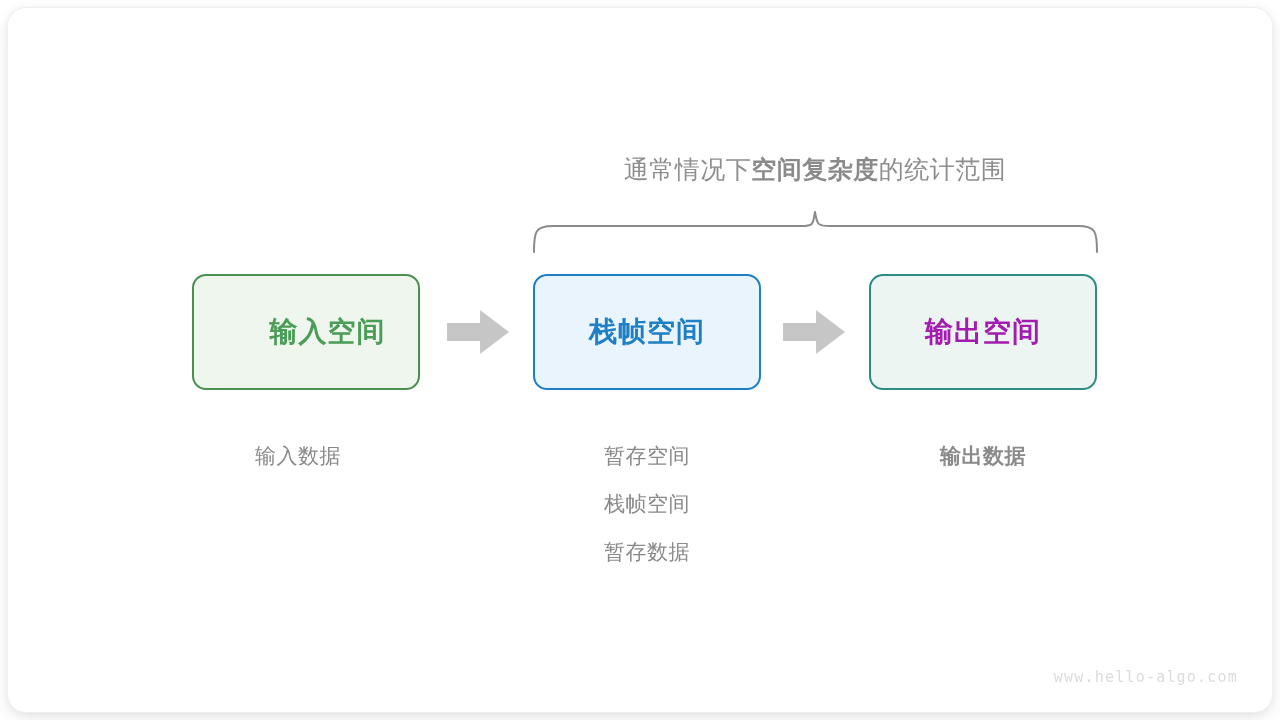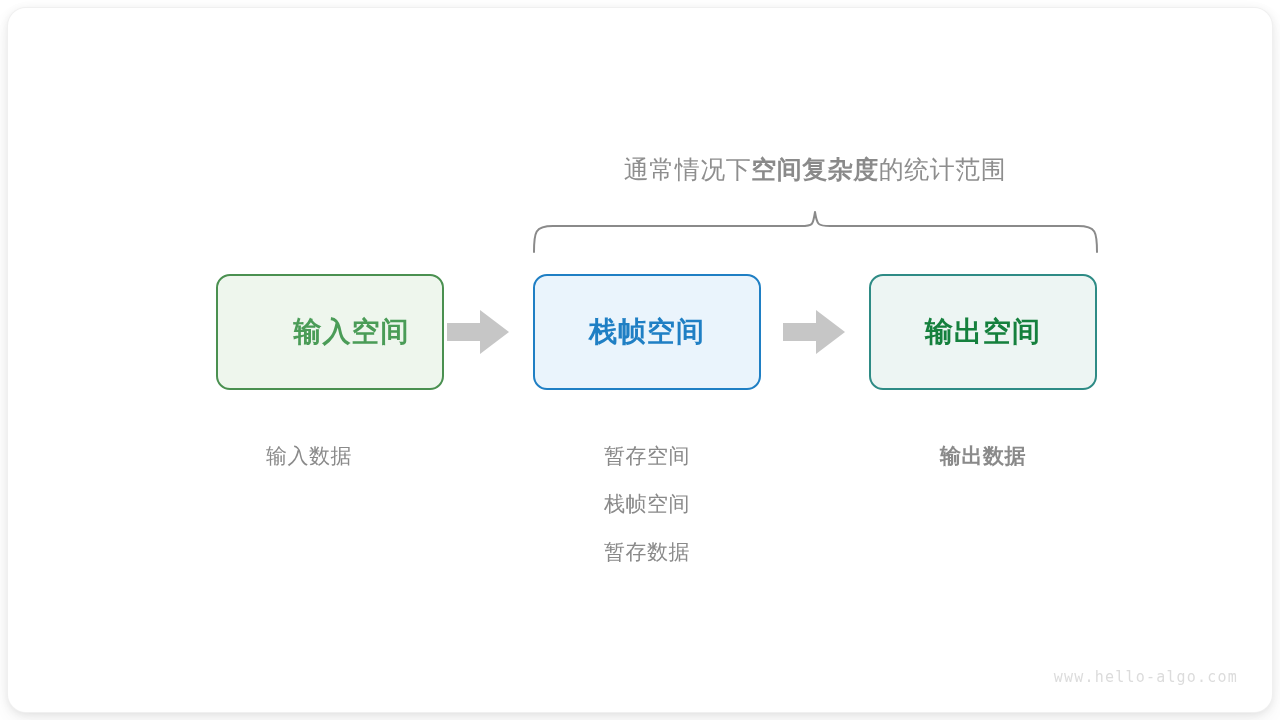--- a/index.html
+++ b/index.html
@@ -91,42 +91,42 @@
     align-items: center;
     justify-content: center;
   }
   .space-box .box-label {
     font-size: 28px;
     font-weight: 700;
     letter-spacing: 1px;
     line-height: 1;
   }
 
-  #box-input  { left: 208px; padding-left: 43px; }
+  #box-input  { left: 184px; padding-left: 43px; }
   #box-temp   { left: 525px; }
   #box-output { left: 861px; }
 
   
   .flow-arrow {
     position: absolute;
     top: 302px;
     width: 62px;
     height: 44px;
   }
   #arrow-1 { left: 439px; }
   #arrow-2 { left: 775px; }
 
   
   .caption-col {
     position: absolute;
     top: 424px;
     width: 228px;
     text-align: center;
   }
-  #caption-col-input  { left: 187px; }
+  #caption-col-input  { left: 176px; }
   #caption-col-temp   { left: 525px; }
   #caption-col-output { left: 861px; font-weight: bold; }
 
   .caption-line {
     font-size: 21px;
     line-height: 48px;
     color: #8a8a8a;
     letter-spacing: 0.5px;
     white-space: nowrap;
   }
@@ -168,21 +168,21 @@
 
     <div id="box-input" class="space-box" style="border-color:#4a9050; background:#eef6ed;">
       <span class="box-label" style="color:#4a9c57;">输入空间</span>
     </div>
 
     <div id="box-temp" class="space-box" style="border-color:#1f7fc4; background:#eaf4fc;">
       <span class="box-label" style="color:#1f7fc4;">栈帧空间</span>
     </div>
 
     <div id="box-output" class="space-box" style="border-color:#2e8b85; background:#edf5f3;">
-      <span class="box-label" style="color:#15803d;">输出空间</span>
+      <span class="box-label" style="color:#a21caf;">输出空间</span>
     </div>
 
     <svg id="arrow-1" class="flow-arrow" viewBox="0 0 62 44">
       <path d="M 0 13 L 33 13 L 33 0 L 62 22 L 33 44 L 33 31 L 0 31 Z" fill="#c6c6c6"></path>
     </svg>
 
     <svg id="arrow-2" class="flow-arrow" viewBox="0 0 62 44">
       <path d="M 0 13 L 33 13 L 33 0 L 62 22 L 33 44 L 33 31 L 0 31 Z" fill="#c6c6c6"></path>
     </svg>
 

